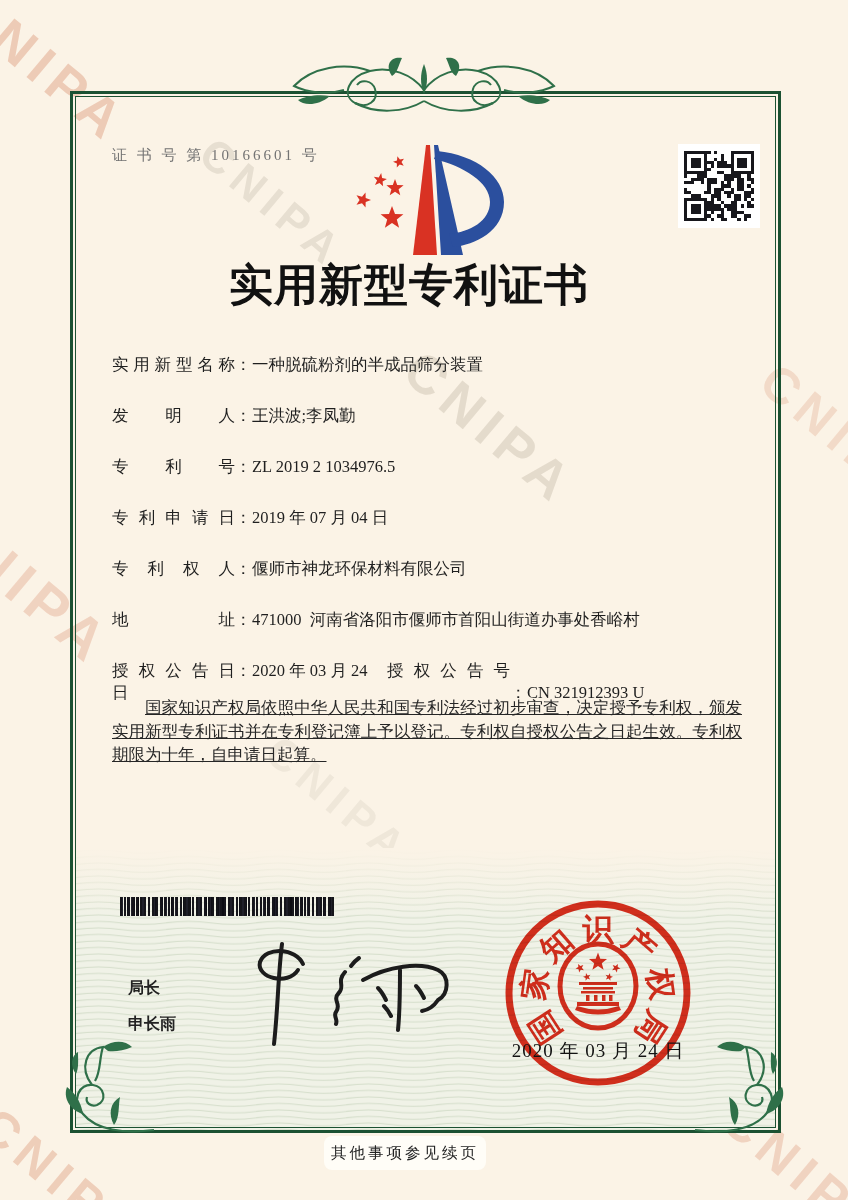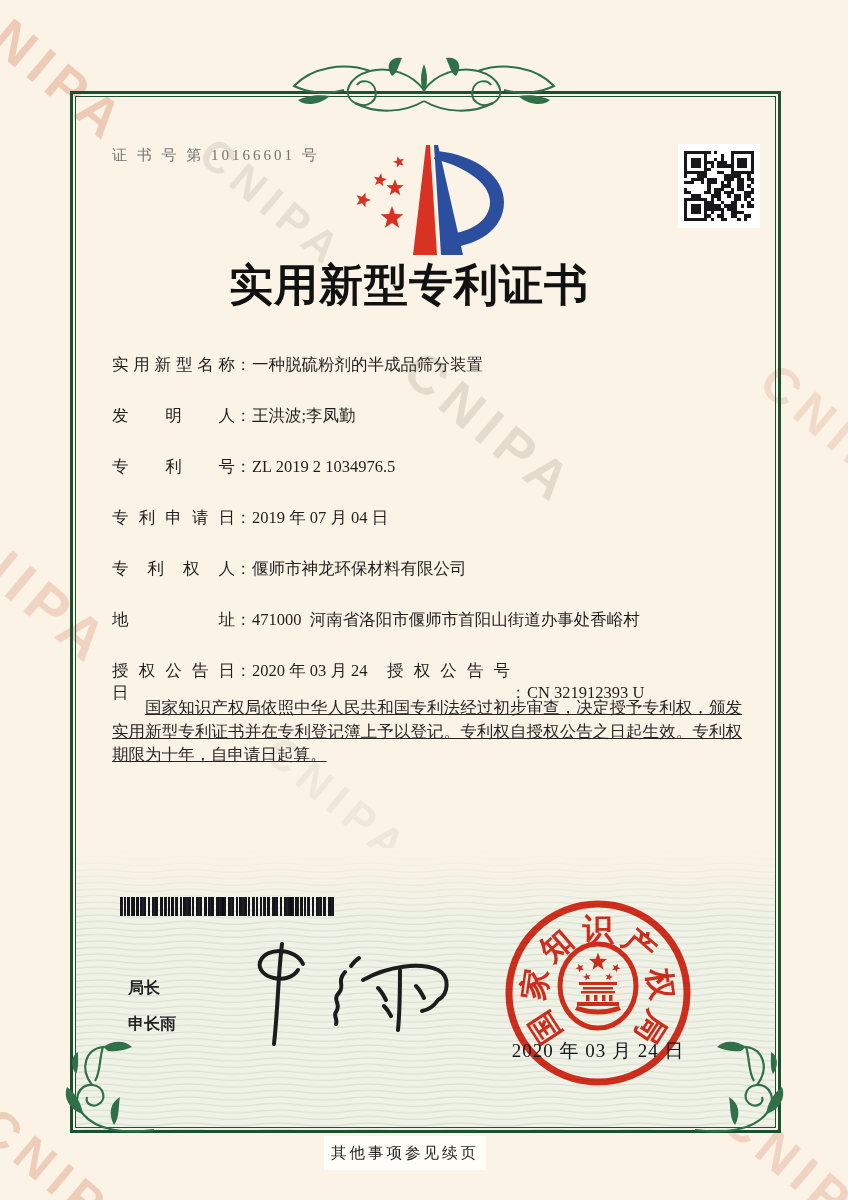--- a/index.html
+++ b/index.html
@@ -80,21 +80,21 @@
     position:absolute; z-index:6; left:498px; top:1038px; width:200px; text-align:center;
     font-size:19px; letter-spacing:1px; color:#131313; white-space:pre;
   }
   .page-no{
     position:absolute; z-index:3; left:70px; top:1096px; width:711px; text-align:center;
     font-size:15px; letter-spacing:2px; color:#2a2a2a; white-space:pre;
   }
   .continuation{
     position:absolute; z-index:3; left:324px; top:1136px; width:162px; height:34px;
     background:#fffdf7; text-align:center; line-height:34px;
-    font-size:15.5px; letter-spacing:3px; color:#232323;
+    font-size:15.5px; letter-spacing:3px; color:#232323;border-radius:8px;
   }
 </style>
 </head>
 <body>
 
 <div class="page">
 
   <span class="wm wm1">CNIPA</span>
   <span class="wm wm2">CNIPA</span>
   <span class="wm wm3">CNIPA</span>

